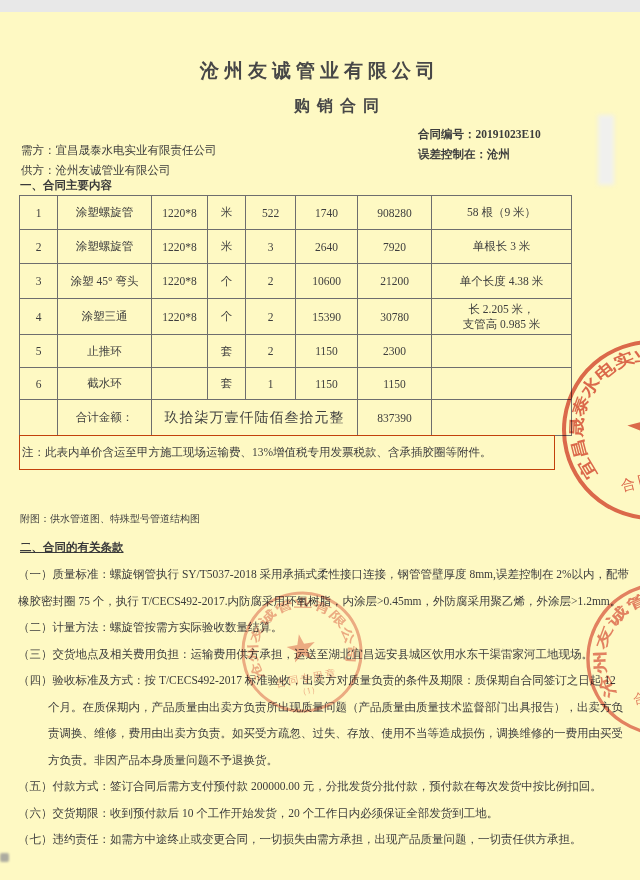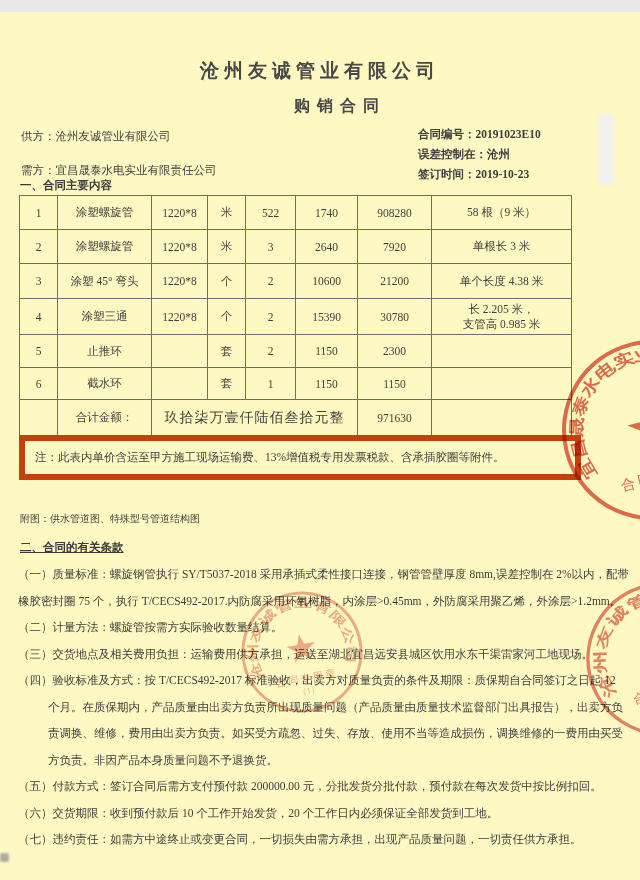--- a/index.html
+++ b/index.html
@@ -24,22 +24,22 @@
   .sec1{top:166px;}
   .sec2{top:528px;text-decoration:underline;}
   
   .table-wrap{position:absolute;left:19px;top:183px;width:552px;}
   table.items{border-collapse:collapse;table-layout:fixed;width:552px;
     font-size:11.5px;color:#3e3e3e;}
   table.items th,table.items td{border:1px solid #6e6e6e;text-align:center;
     vertical-align:middle;padding:1px 2px;font-weight:normal;overflow:hidden;}
   table.items{border:1px solid #565656;}
   td.remark{white-space:pre-line;line-height:15px;}
-  .note-box{margin-top:-1px;border:6px solid #c2410c;width:530px;
-    padding:9px 10px;font-size:11.5px;color:#3e3e3e;background:transparent;}
+  .note-box{margin-top:-1px;border:1px solid #c2410c;width:530px;
+    padding:9px 2px;font-size:11.5px;color:#3e3e3e;background:transparent;}
   .attachment{position:absolute;left:20px;top:500px;font-size:10px;}
   
   .clauses{position:absolute;left:18px;top:549px;width:612px;
     font-size:11.5px;line-height:26.5px;color:#3c3c3c;}
   .clauses p{margin:0;}
   .clauses p.hang{padding-left:30px;text-indent:-30px;}
   
   .seal{position:absolute;mix-blend-mode:multiply;pointer-events:none;}
   .seal-buyer{left:552px;top:318px;color:#d44a3e;opacity:.82;transform:rotate(-14deg);}
   .seal-supplier-center{left:236px;top:574px;color:#dd6c62;opacity:.55;transform:rotate(-10deg);}
@@ -56,37 +56,34 @@
 </style>
 </head>
 <body>
 
 <div class="page">
 
   <div class="doc-title">沧州友诚管业有限公司</div>
   <div class="doc-subtitle">购销合同</div>
 
   <div class="meta-left">
+    <div class="row buyer">
+      <span>需方：</span><span>宜昌晟泰水电实业有限责任公司</span>
+    </div>
     <div class="row">
       <span>供方：</span><span>沧州友诚管业有限公司</span>
-    </div>
-    <div class="row buyer">
-      <span>需方：</span><span>宜昌晟泰水电实业有限责任公司</span>
     </div>
   </div>
 
   <div class="meta-right">
     <div class="row">
       <span>合同编号：</span><span>20191023E10</span>
     </div>
     <div class="row">
       <span>误差控制在：</span><span>沧州</span>
-    </div>
-    <div class="row">
-      <span>签订时间：</span><span>2019-10-23</span>
     </div>
   </div>
 
   <div class="sec-heading sec1">一、合同主要内容</div>
 
   <div class="table-wrap">
     <table class="items">
       <colgroup>
         <col style="width:38px">
           <col style="width:94px">
@@ -156,21 +153,21 @@
         <td>套</td>
         <td>1</td>
         <td>1150</td>
         <td>1150</td>
         <td class="remark"></td>
       </tr>
       <tr style="height:36px">
         <td></td>
         <td>合计金额：</td>
         <td colspan="4" style="font-size:14px;letter-spacing:1px;">玖拾柒万壹仟陆佰叁拾元整</td>
-        <td>971630</td>
+        <td>837390</td>
         <td></td>
       </tr>
     </tbody>
       </table>
     <div class="note-box">注：此表内单价含运至甲方施工现场运输费、13%增值税专用发票税款、含承插胶圈等附件。</div>
   </div>
 
   <div class="attachment">附图：供水管道图、特殊型号管道结构图</div>
 
   <div class="sec-heading sec2">二、合同的有关条款</div>

